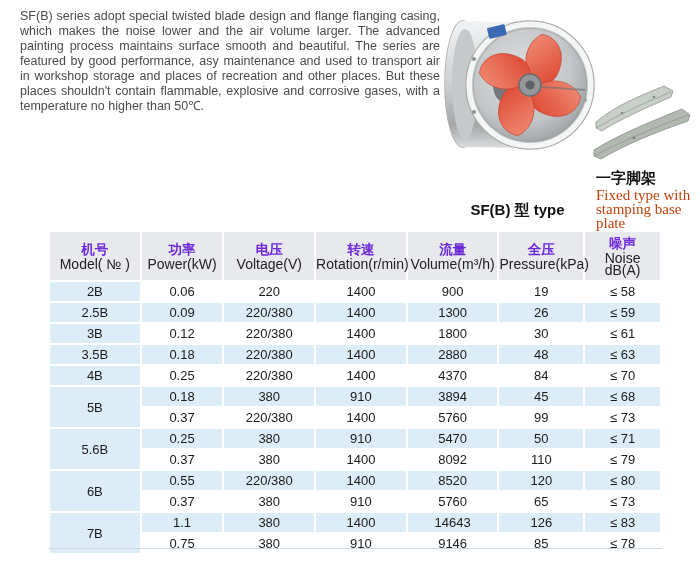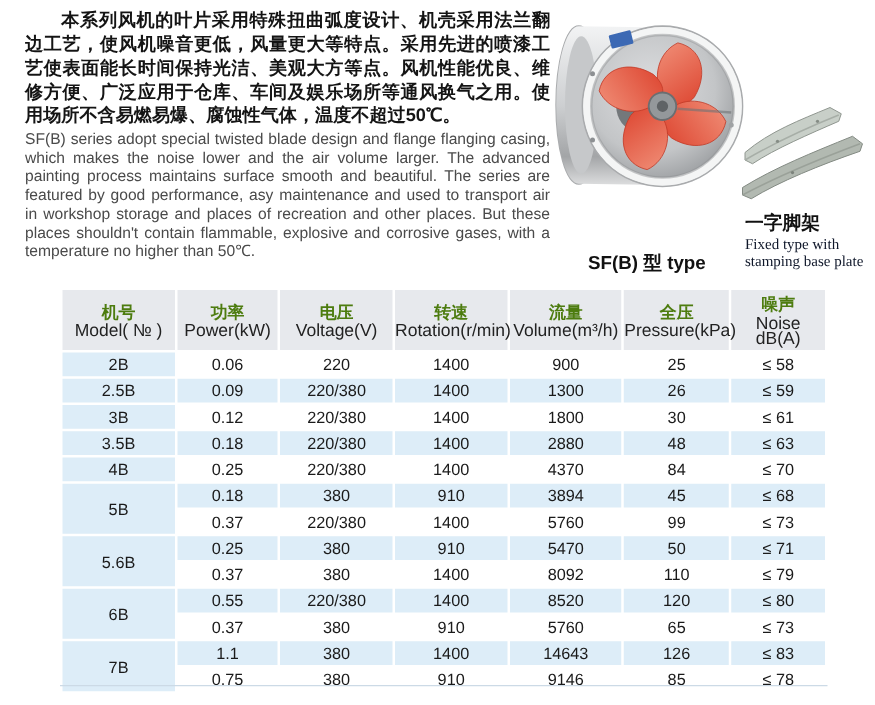--- a/index.html
+++ b/index.html
@@ -11,41 +11,40 @@
   .text-column { position:absolute; left:20px; top:8px; width:420px; }
   .cn-text { font-weight:bold; font-size:14.5px; line-height:19px; color:#141414; text-align:justify; text-indent:2em; }
   .en-text { margin-top:1px; font-size:12.5px; line-height:15px; color:#4a4a4a; text-align:justify; }
 
   .fan-svg { position:absolute; left:440px; top:2px; }
   .fan-label { position:absolute; left:440px; top:169px; width:155px; text-align:center;
                font-weight:bold; font-size:15px; color:#111;margin-top:32px; }
   .bracket-svg { position:absolute; left:592px; top:80px; }
   .bracket-cn { position:absolute; left:596px; top:169px; font-weight:bold; font-size:15px; color:#111; }
   .bracket-en { position:absolute; left:596px; top:188px; width:102px;
-                font-family:"Liberation Serif", serif; font-size:12px; line-height:14px; color:#0f172a; }
+                font-family:"Liberation Serif", serif; font-size:15px; line-height:14px; color:#c2410c; }
 
   
   .spec-table { position:absolute; left:48px; top:230px; width:614px;
                 border-collapse:separate; border-spacing:2px;
                 font-size:13px; color:#1a1a1a; table-layout:fixed; }
   .spec-table th { background:#e7e9ed; font-weight:normal; padding:3px 0 4px 0; vertical-align:middle; }
-  .h-cn { color:#4d7c0f; font-weight:bold; font-size:13.5px; line-height:17px; }
+  .h-cn { color:#6d28d9; font-weight:bold; font-size:13.5px; line-height:17px; }
   .h-en { color:#222; font-size:14px; line-height:12px; }
   .spec-table td { text-align:center; vertical-align:middle; height:19px; background:#ffffff; }
   .spec-table tbody tr:nth-child(even) td { background:#ddedf8; }
   .spec-table td.model { background:#ddedf8; }
   .table-underline { position:absolute; left:48px; top:548px; width:614px; height:1px; background:#ccdae6; }
 </style>
 </head>
 <body>
 
 <div class="page">
 
   <div class="text-column">
-    <p class="cn-text">本系列风机的叶片采用特殊扭曲弧度设计、机壳采用法兰翻边工艺，使风机噪音更低，风量更大等特点。采用先进的喷漆工艺使表面能长时间保持光洁、美观大方等点。风机性能优良、维修方便、广泛应用于仓库、车间及娱乐场所等通风换气之用。使用场所不含易燃易爆、腐蚀性气体，温度不超过50℃。</p>
     <p class="en-text">SF(B) series adopt special twisted blade design and flange flanging casing, which makes the noise lower and the air volume larger. The advanced painting process maintains surface smooth and beautiful. The series are featured by good performance, asy maintenance and used to transport air in workshop storage and places of recreation and other places. But these places shouldn't contain flammable, explosive and corrosive gases, with a temperature no higher than 50℃.</p>
   </div>
 
   <svg class="fan-svg" width="155" height="168" viewBox="0 0 155 168">
     <defs>
       <linearGradient id="drumG" x1="0" y1="0" x2="0" y2="1">
         <stop offset="0" stop-color="#f2f3f4"></stop>
           <stop offset="0.5" stop-color="#cdcfd1"></stop>
         <stop offset="0.82" stop-color="#a3a5a7"></stop>
           <stop offset="1" stop-color="#dcddde"></stop>
@@ -146,21 +145,21 @@
         </th>
       </tr>
     </thead>
     <tbody>
       <tr>
         <td class="model">2B</td>
         <td>0.06</td>
         <td>220</td>
         <td>1400</td>
         <td>900</td>
-        <td>25</td>
+        <td>19</td>
         <td>≤ 58</td>
       </tr>
       <tr>
         <td class="model">2.5B</td>
         <td>0.09</td>
         <td>220/380</td>
         <td>1400</td>
         <td>1300</td>
         <td>26</td>
         <td>≤ 59</td>

